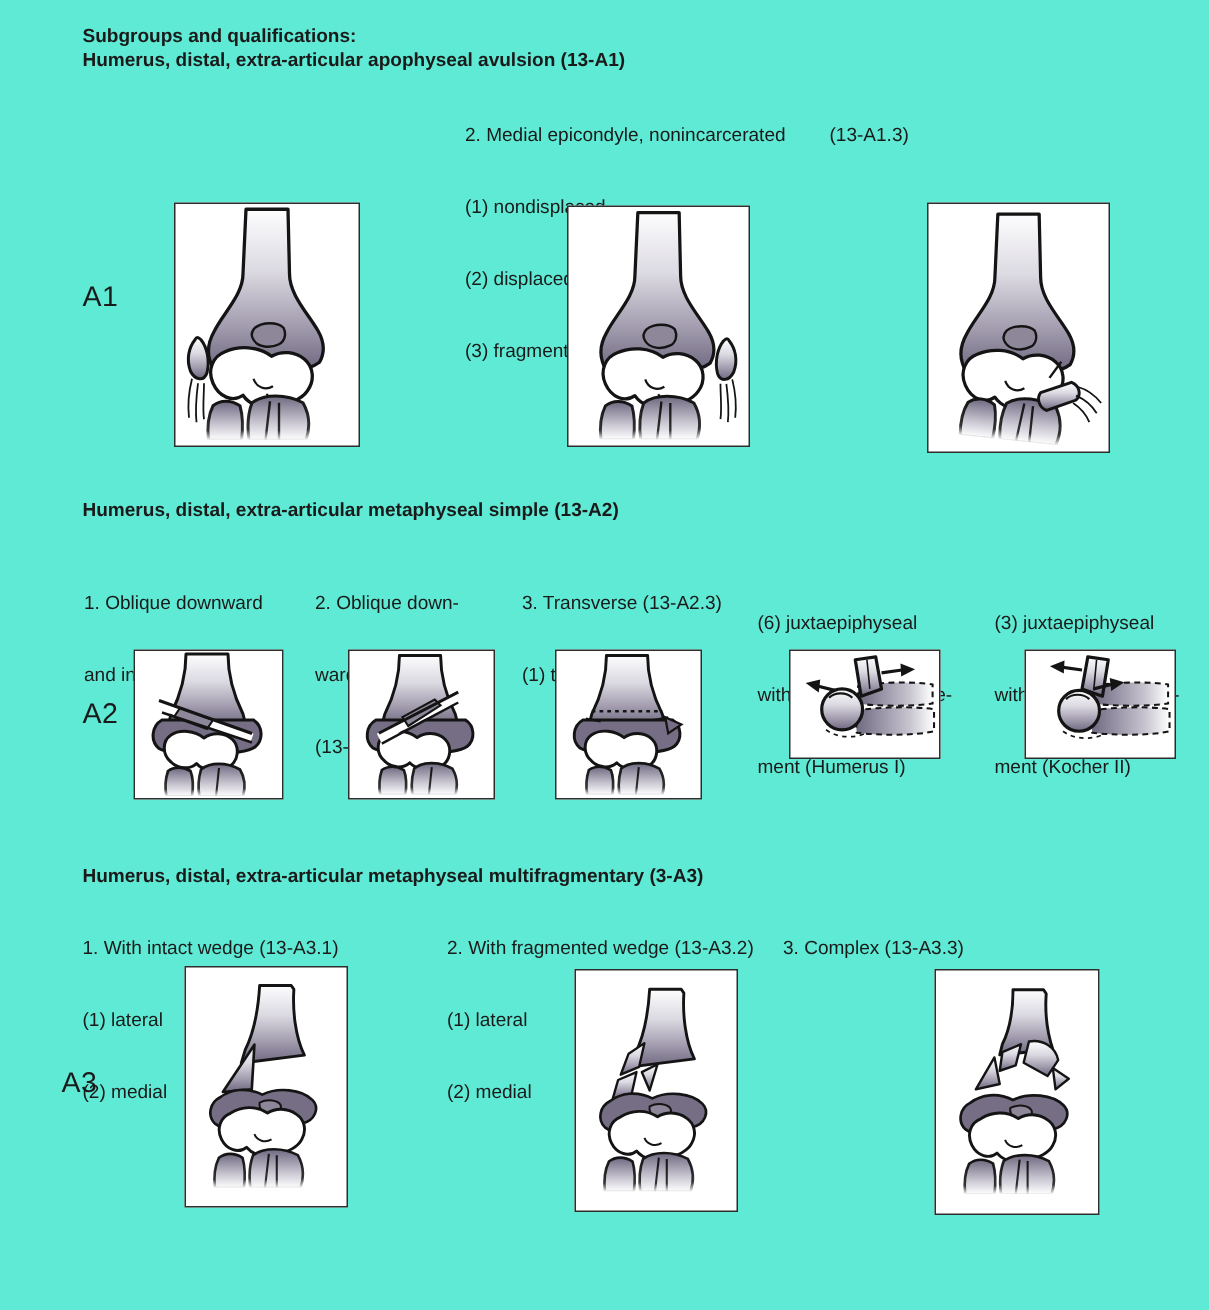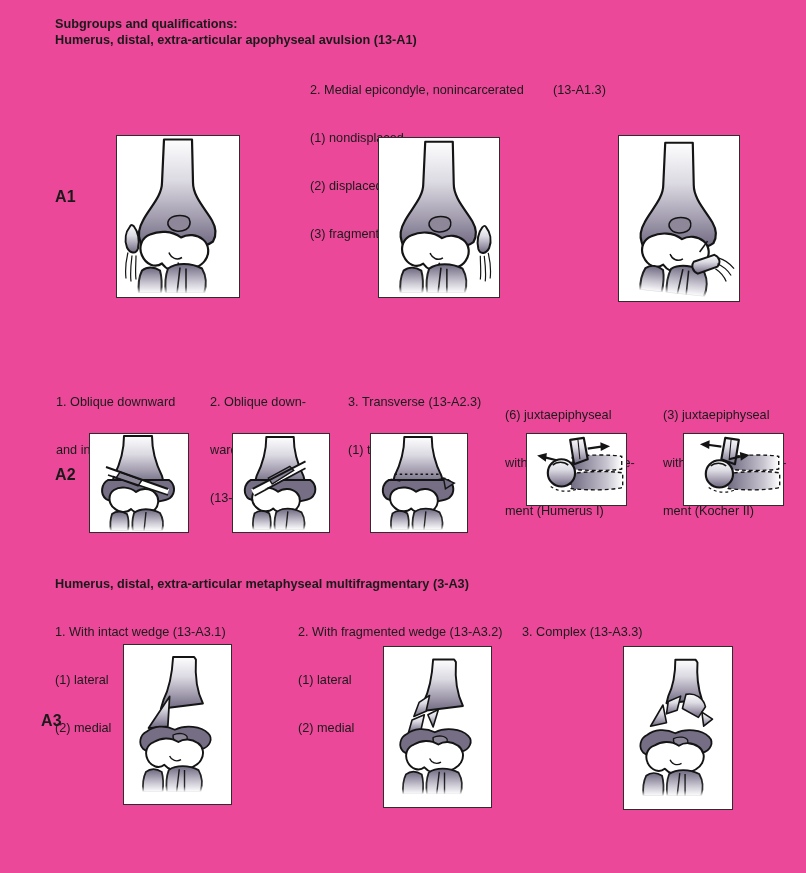--- a/index.html
+++ b/index.html
@@ -1,20 +1,20 @@
 <!DOCTYPE html>
 <html><head>
 <meta charset="utf-8">
 <style>
   html,body{margin:0;padding:0;background:#fff;}
-  .page{position:relative;width:806px;height:873px;background:#ec4899;overflow:hidden;
+  .page{position:relative;width:806px;height:873px;background:#5eead4;overflow:hidden;
         font-family:"Liberation Sans","DejaVu Sans",sans-serif;color:#1a1a1a;}
   .txt{position:absolute;font-size:12.7px;line-height:16px;white-space:pre;}
   .b{font-weight:700;}
-  .seclabel{position:absolute;font-size:16px;font-weight:700;letter-spacing:.3px;}
+  .seclabel{position:absolute;font-size:19px;font-weight:400;letter-spacing:.3px;}
   .figbox{position:absolute;border:1.5px solid #2d2d2d;background:#fff;box-sizing:border-box;}
   .figbox svg{display:block;width:100%;height:100%;}
   .defs{position:absolute;width:0;height:0;overflow:hidden;}
 </style>
 </head>
 <body>
 
 <svg class="defs" aria-hidden="true">
   <defs>
     <linearGradient id="gShaft" x1="0" y1="0" x2="0" y2="1">
@@ -106,20 +106,21 @@
         <path d="M63,131 L60,157 M69,132 L69,157" fill="none" stroke="url(#gStroke)" stroke-width="1.6"></path>
       </g>
       <path d="M90,103 L82,114" fill="none" stroke="#141414" stroke-width="1.6"></path>
       <g>
         <path d="M76,124 L97,117 C102,119 104,125 100,129 L80,136 C75,134 73,128 76,124 Z" fill="url(#gShaft)" stroke="#141414" stroke-width="2"></path>
         <path d="M101,120 C108,122 113,126 117,131 M100,126 C107,129 111,133 114,138 M98,131 C104,135 107,139 109,144" fill="none" stroke="#141414" stroke-width="1.2"></path>
       </g>
     </svg>
   </div>
 
+  <div class="txt b" style="left:55px;top:332px">Humerus, distal, extra-articular metaphyseal simple (13-A2)</div>
 
   <div class="txt" style="left:56px;top:362px">
     <div>1. Oblique downward</div>
     <div>and inward (13-A2.1)</div>
   </div>
   <div class="txt" style="left:210px;top:362px">
     <div>2. Oblique down-</div>
     <div>ward and outward</div>
     <div>(13-A2.2)</div>
   </div>

